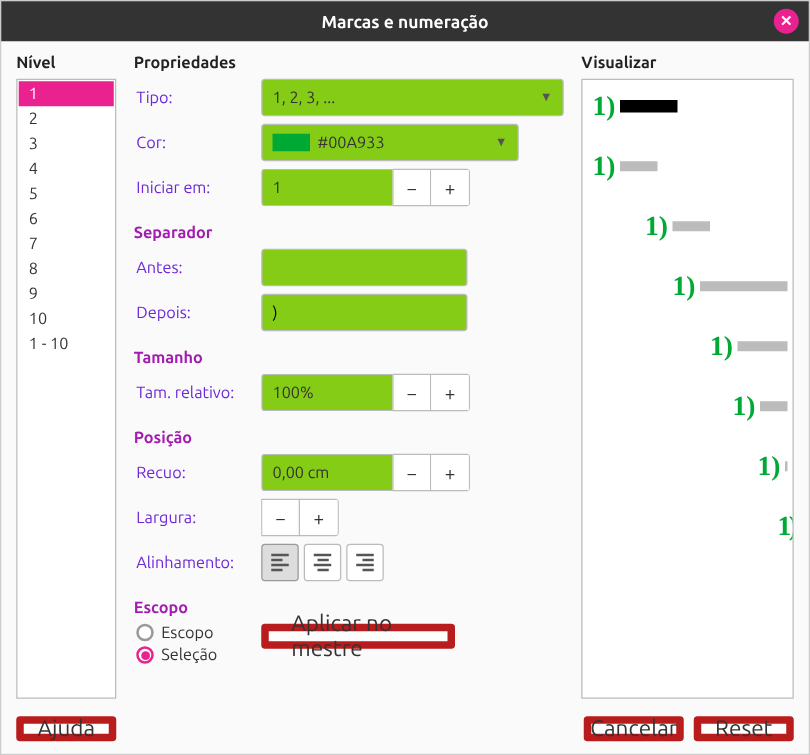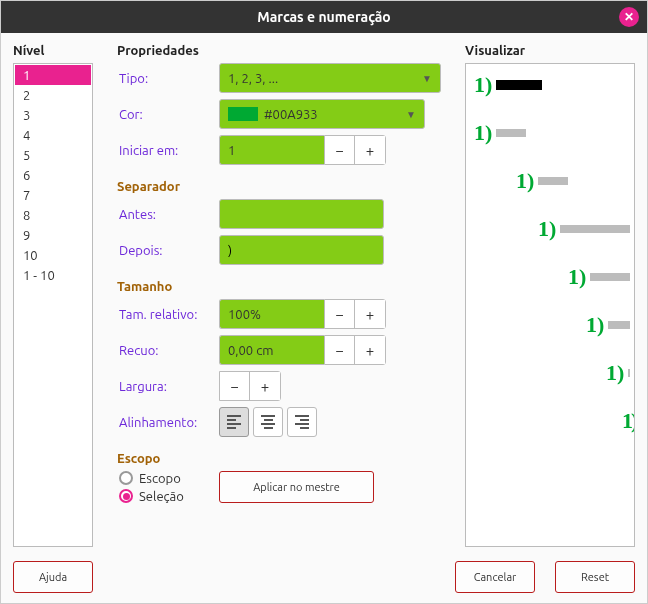--- a/index.html
+++ b/index.html
@@ -1,28 +1,28 @@
 <!DOCTYPE html>
 <html><head>
 <meta charset="utf-8">
 <style>
 * { box-sizing: border-box; margin: 0; padding: 0; font-family: Ubuntu, "Segoe UI", sans-serif; }
 body { background: #fff; font-size: 13px; color: #333; }
 .window { width: 648px; height: 604px; background: #fafafa; display: flex; flex-direction: column; border: 1px solid #ccc; }
 .titlebar { background: #333; color: #fff; height: 32px; display: flex; align-items: center; justify-content: center; position: relative; font-weight: bold; font-size: 14px; }
 .close-btn { position: absolute; right: 8px; width: 20px; height: 20px; border-radius: 50%; background: #e9228f; display: flex; align-items: center; justify-content: center; color: #fff; font-size: 12px; cursor: pointer; }
-.content { flex: 1; display: flex; padding: 10px 12px 6px 12px; gap: 24px; }
+.content { flex: 1; display: flex; padding: 10px 12px 6px 12px; gap: 14px; }
 .level-col { width: 80px; display: flex; flex-direction: column; }
 .props-col { flex: 1; display: flex; flex-direction: column; }
 .preview-col { width: 170px; display: flex; flex-direction: column; }
 .col-header { font-weight: bold; font-size: 13px; margin-bottom: 6px; color: #222; }
 .level-list { flex: 1; border: 1px solid #bbb; background: #fff; padding: 1px; overflow: hidden; }
 .level-item { padding: 3px 8px; cursor: pointer; font-size: 13px; }
 .level-item.sel { background: #e9228f; color: #fff; }
-.section-hdr { font-weight: bold; font-size: 13px; margin: 8px 0 6px 0; color: #a16207; }
+.section-hdr { font-weight: bold; font-size: 13px; margin: 8px 0 6px 0; color: #a21caf; }
 .row { display: flex; align-items: center; margin-bottom: 6px; }
 .row-label2 { width: 102px; font-size: 13px; color: #6d28d9; padding-left: 2px; }
 .sel-wrap { position: relative; flex: 1; max-width: 242px; }
 .select, .txt, .spin { height: 30px; border: 1px solid #bbb; background: #84cc16; border-radius: 3px; font-size: 13px; padding: 0 8px; display: flex; align-items: center; }
 .select { cursor: pointer; width: 100%; justify-content: space-between; }
 .select-caret { font-size: 10px; color: #555; }
 .color-swatch { width: 30px; height: 14px; display: inline-block; margin-right: 6px; }
 .txt { width: 165px; }
 .spin-wrap { display: flex; }
 .spin { width: 105px; border-right: none; border-top-right-radius: 0; border-bottom-right-radius: 0; }
@@ -34,29 +34,29 @@
 .align-btns { display: flex; gap: 4px; }
 .align-btn { width: 30px; height: 30px; border: 1px solid #bbb; border-radius: 3px; display: flex; align-items: center; justify-content: center; background: #fff; cursor: pointer; }
 .align-btn.sel { background: #ddd; border-color: #999; }
 .align-icon { display: flex; flex-direction: column; gap: 2px; }
 .align-icon span { display: block; width: 14px; height: 2px; background: #555; }
 .radio-wrap { display: flex; flex-direction: column; gap: 4px; margin-left: 2px; }
 .radio-row { display: flex; align-items: center; gap: 6px; }
 .radio { width: 14px; height: 14px; border: 2px solid #999; border-radius: 50%; display: flex; align-items: center; justify-content: center; background:#fff;}
 .radio.sel .dot { width: 7px; height: 7px; background: #e9228f; border-radius: 50%; }
 .radio.sel { border-color: #e9228f; }
-.btn { height: 32px; border: 1px solid #b91c1c; border-radius: 3px; background: #fdfdfd; font-size: 11px; padding: 0 18px; cursor: pointer; display: flex; align-items: center; justify-content: center; }
+.btn { height: 20px; border: 6px solid #b91c1c; border-radius: 3px; background: #fdfdfd; font-size: 18px; padding: 0 18px; cursor: pointer; display: flex; align-items: center; justify-content: center; }
 .apply-btn { width: 155px; }
 .preview-box { flex: 1; border: 1px solid #bbb; background: #fff; padding: 8px 4px 4px 6px; overflow: hidden; }
 .p-row { display: flex; align-items: center; margin-bottom: 22px; }
 .p-indent { flex-shrink: 0; }
 .p-num { color: #00a933; font-weight: bold; font-size: 22px; font-family: Georgia, serif; margin-right: 4px;}
 .p-bar { height: 8px; flex: 1; background: #bcbcbc; }
 .p-bar.black { background: #000; height: 10px; }
-.footer { display: flex; padding: 8px 12px 10px 12px; gap: 20px; }
+.footer { display: flex; padding: 8px 12px 10px 12px; gap: 8px; }
 .footer .spacer { flex: 1; }
 .footer .btn { width: 80px; padding: 0; }
 </style>
 </head>
 <body>
 
 <div class="window">
   <div class="titlebar">
     <span>Marcas e numeração</span>
     <div class="close-btn">
@@ -135,20 +135,21 @@
         <div class="row-label2">Tam. relativo:</div>
         <div class="spin-wrap">
           <div class="spin">100%</div>
           <div class="spin-btns">
             <div class="spin-btn">−</div>
             <div class="spin-btn">+</div>
           </div>
         </div>
       </div>
 
+      <div class="section-hdr">Posição</div>
       <div class="row">
         <div class="row-label2">Recuo:</div>
         <div class="spin-wrap">
           <div class="spin">0,00 cm</div>
           <div class="spin-btns">
             <div class="spin-btn">−</div>
             <div class="spin-btn">+</div>
           </div>
         </div>
       </div>

